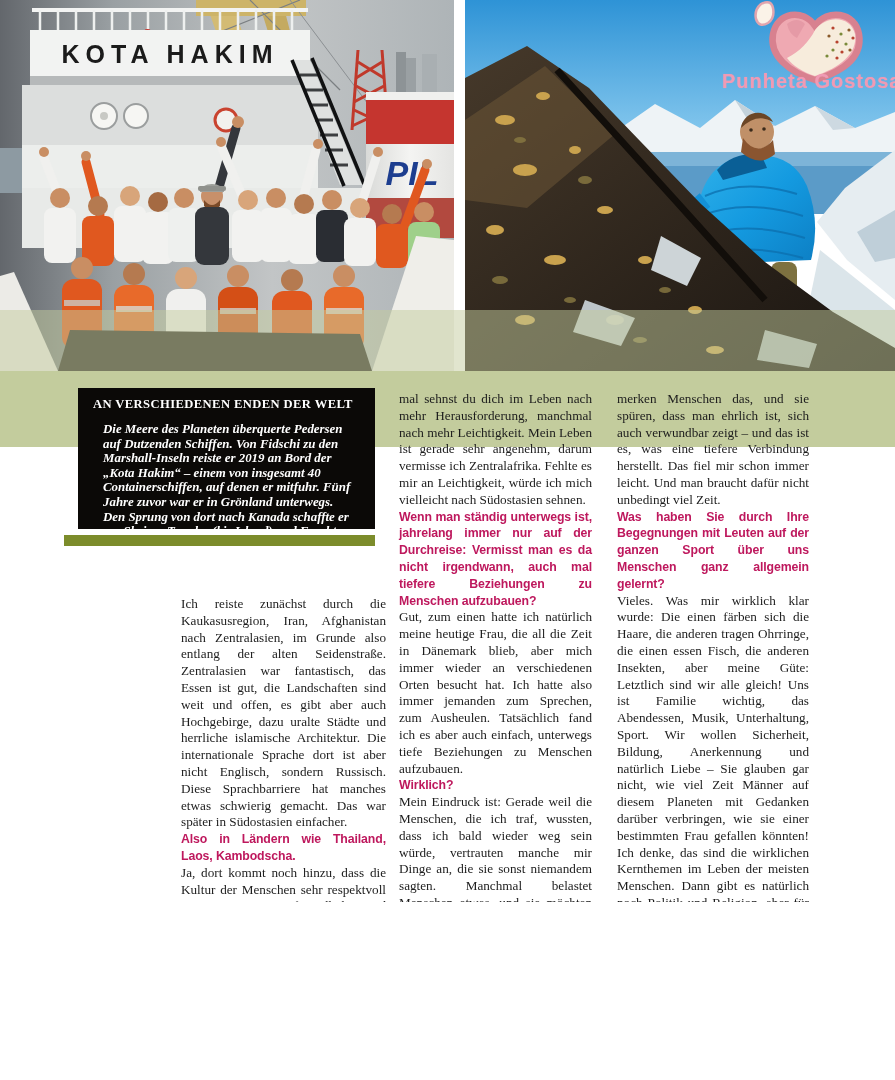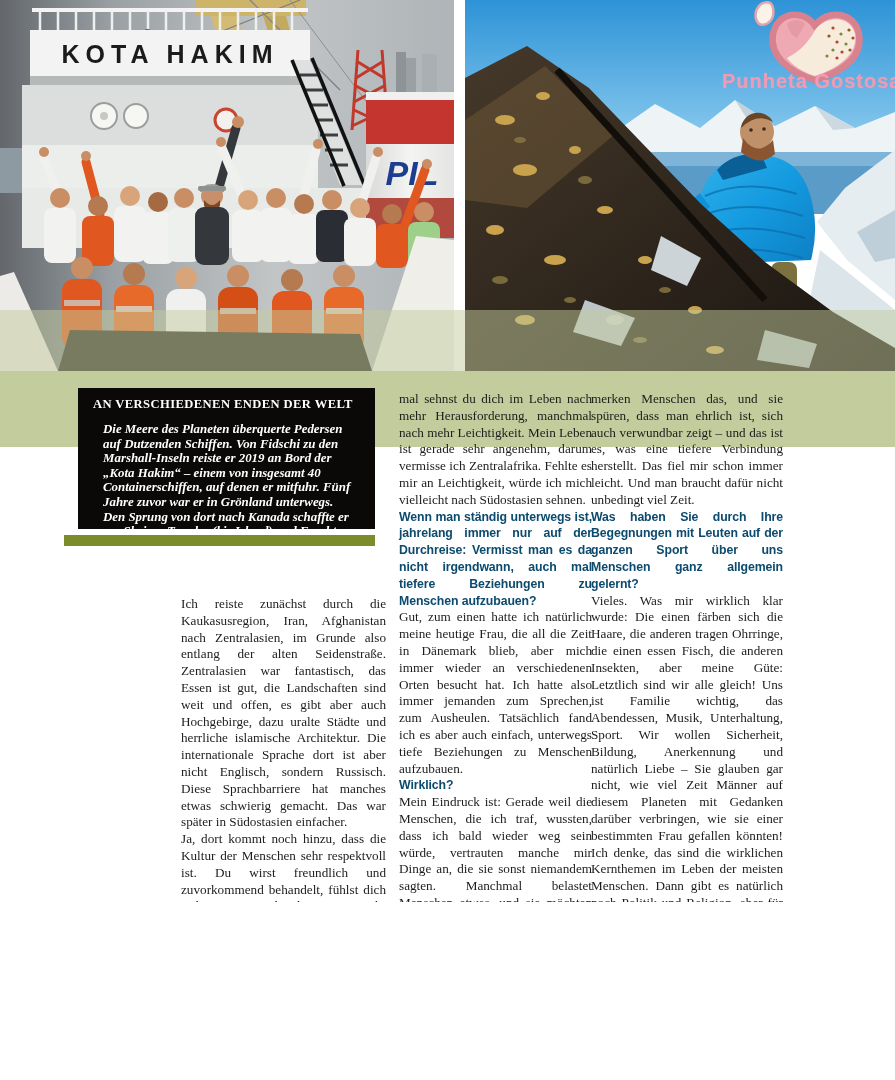--- a/index.html
+++ b/index.html
@@ -20,25 +20,25 @@
                padding:9px 14px 0 15px;}
   #caption-heading{font-family:"Liberation Serif",serif;font-weight:bold;
                    font-size:12.6px;letter-spacing:0.4px;margin:0 0 2px 0;}
   #caption-body{font-family:"Liberation Serif",serif;font-style:italic;font-weight:bold;
                 font-size:12.9px;line-height:14.6px;margin:10px;}
   #accent-bar{position:absolute;left:64px;top:535px;width:311px;height:11px;background:#7c8c2b;}
   
   .col{position:absolute;color:#1c1c1c;}
   #col1{left:181px;top:596px;width:205px;}
   #col2{left:399px;top:391px;width:193px;}
-  #col3{left:591px;top:391px;width:192px;}
+  #col3{left:617px;top:391px;width:192px;}
   .a{font-family:"Liberation Serif",serif;font-size:13.2px;line-height:16.8px;
      text-align:justify;margin:0;}
   .q{font-family:"Liberation Sans",sans-serif;font-weight:bold;font-size:12.3px;
-     line-height:16.8px;text-align:justify;margin:0;letter-spacing:-0.1px;color:#0c4a6e;}
+     line-height:16.8px;text-align:justify;margin:0;letter-spacing:-0.1px;color:#be185d;}
   
   #watermark{position:absolute;left:715px;top:0;width:180px;height:100px;}
   #watermark-text{position:absolute;left:722px;top:70px;width:180px;
                   font-family:"Liberation Sans",sans-serif;font-weight:bold;
                   font-size:20px;letter-spacing:1px;color:#f09ab4;
                   text-shadow:0 0 1px rgba(240,154,180,.6);white-space:nowrap;}
 </style>
 </head>
 <body>
 
@@ -365,20 +365,21 @@
   <div id="band-overlay"></div>
 
   <div id="caption-box">
     <p id="caption-heading">AN VERSCHIEDENEN ENDEN DER WELT</p>
     <p id="caption-body">Die Meere des Planeten überquerte Pedersen auf Dutzenden Schiffen. Von Fidschi zu den Marshall-Inseln reiste er 2019 an Bord der „Kota Hakim“ – einem von insgesamt 40 Containerschiffen, auf denen er mitfuhr. Fünf Jahre zuvor war er in Grönland unterwegs. Den Sprung von dort nach Kanada schaffte er per Shrimp-Trawler (bis Island) und Frachter</p>
   </div>
   <div id="accent-bar"></div>
 
   <div class="col" id="col1">
     <p class="a">Ich reiste zunächst durch die Kaukasusregion, Iran, Afghanistan nach Zentralasien, im Grunde also entlang der alten Seidenstraße. Zentralasien war fantastisch, das Essen ist gut, die Landschaften sind weit und offen, es gibt aber auch Hochgebirge, dazu uralte Städte und herrliche islamische Architektur. Die internationale Sprache dort ist aber nicht Englisch, sondern Russisch. Diese Sprachbarriere hat manches etwas schwierig gemacht. Das war später in Südostasien einfacher.</p>
+    <p class="q">Also in Ländern wie Thailand, Laos, Kambodscha.</p>
     <p class="a">Ja, dort kommt noch hinzu, dass die Kultur der Menschen sehr respektvoll ist. Du wirst freundlich und zuvorkommend behandelt, fühlst dich sicher. Das macht das Reisen sehr angenehm. Manch-</p>
   </div>
   <div class="col" id="col2">
     <p class="a">mal sehnst du dich im Leben nach mehr Herausforderung, manchmal nach mehr Leichtigkeit. Mein Leben ist gerade sehr angenehm, darum vermisse ich Zentralafrika. Fehlte es mir an Leichtigkeit, würde ich mich vielleicht nach Südostasien sehnen.</p>
     <p class="q">Wenn man ständig unterwegs ist, jahrelang immer nur auf der Durchreise: Vermisst man es da nicht irgendwann, auch mal tiefere Beziehungen zu Menschen aufzubauen?</p>
     <p class="a">Gut, zum einen hatte ich natürlich meine heutige Frau, die all die Zeit in Dänemark blieb, aber mich immer wieder an verschiedenen Orten besucht hat. Ich hatte also immer jemanden zum Sprechen, zum Ausheulen. Tatsächlich fand ich es aber auch einfach, unterwegs tiefe Beziehungen zu Menschen aufzubauen.</p>
     <p class="q">Wirklich?</p>
     <p class="a">Mein Eindruck ist: Gerade weil die Menschen, die ich traf, wussten, dass ich bald wieder weg sein würde, vertrauten manche mir Dinge an, die sie sonst niemandem sagten. Manchmal belastet Menschen etwas, und sie möchten einfach mit jemandem darüber reden. Oft hilft allein das Reden ihnen schon. Man muss gar nichts sagen oder einen Rat geben. Ich denke, wenn man sich wirklich öffnet, dann</p>
   </div>
   <div class="col" id="col3">

